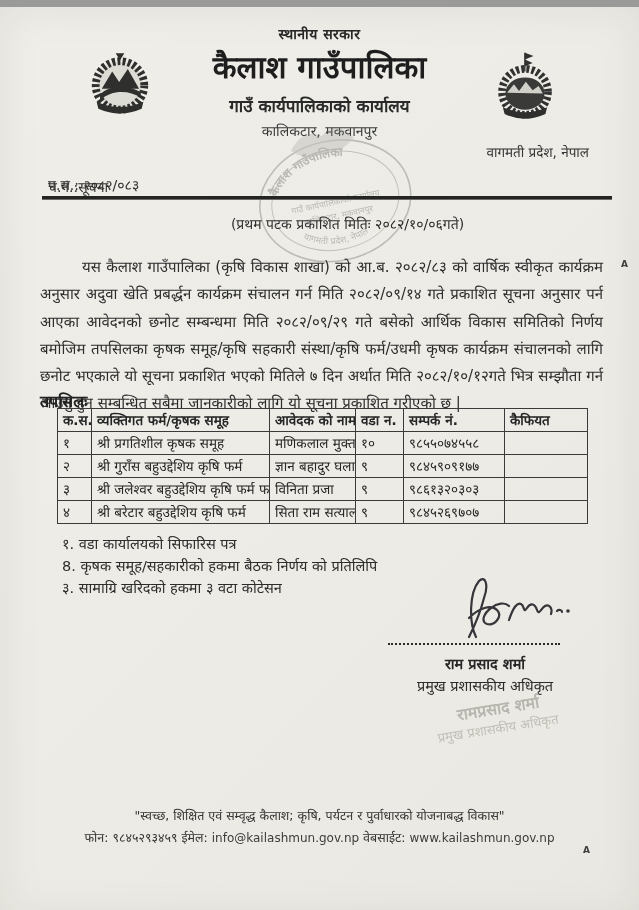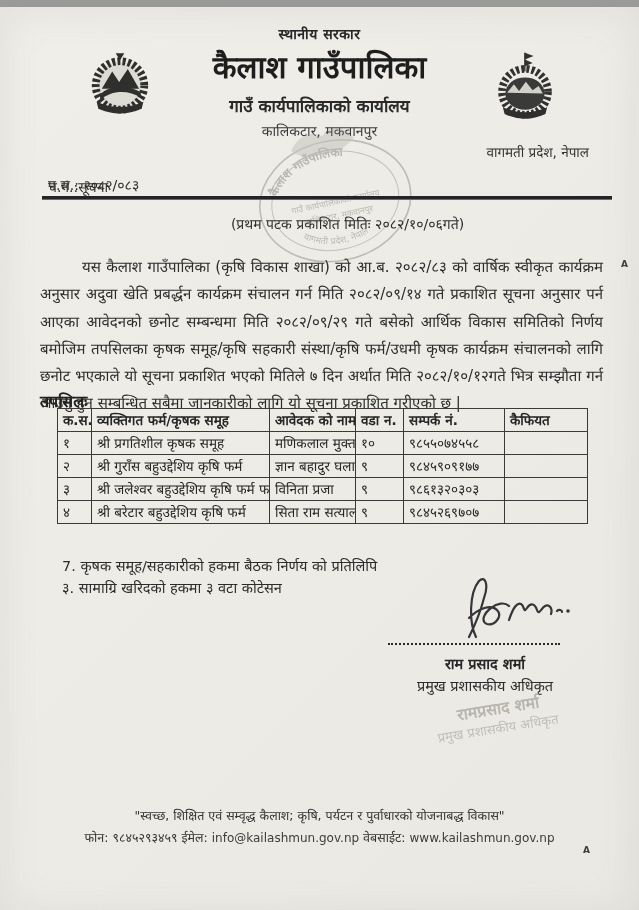--- a/index.html
+++ b/index.html
@@ -169,21 +169,22 @@
       <td>४</td>
       <td>श्री बरेटार बहुउद्देशिय कृषि फर्म</td>
       <td>सिता राम सत्याल</td>
       <td>९</td>
       <td>९८४५२६९७०७</td>
       <td></td>
     </tr>
   </tbody>
     </table>
 
-  <div class="abs doc-i dev" style="top:548px;">7. कृषक समूह/सहकारीको हकमा बैठक निर्णय को प्रतिलिपि</div>
+  <div class="abs doc-i dev" style="top:526px;">१. वडा कार्यालयको सिफारिस पत्र</div>
+  <div class="abs doc-i dev" style="top:548px;">8. कृषक समूह/सहकारीको हकमा बैठक निर्णय को प्रतिलिपि</div>
   <div class="abs doc-i dev" style="top:570px;text-align:center;">३. सामाग्रि खरिदको हकमा ३ वटा कोटेसन</div>
 
   <div class="abs sig-svg">
     <svg width="140" height="68" viewBox="0 0 140 68">
       <path d="M38,62 C31,48 31,18 41,6 C47,0 51,9 46,23 C42,39 35,54 31,62
                M31,43 C41,33 53,29 59,35 C65,41 57,51 49,49 C43,47 45,39 53,33 C59,28 67,27 71,31
                M71,45 C75,33 79,27 83,29 C87,31 85,39 89,33 C93,27 97,29 99,35 C101,41 103,33 107,31 C111,29 115,33 113,39
                M119,36 C121,34 124,35 124,37" fill="none" stroke="#1b1b22" stroke-width="2.2" stroke-linecap="round" opacity=".88"></path>
       <circle cx="130" cy="36" r="1.8" fill="#1b1b22" opacity=".88"></circle>
     </svg>

